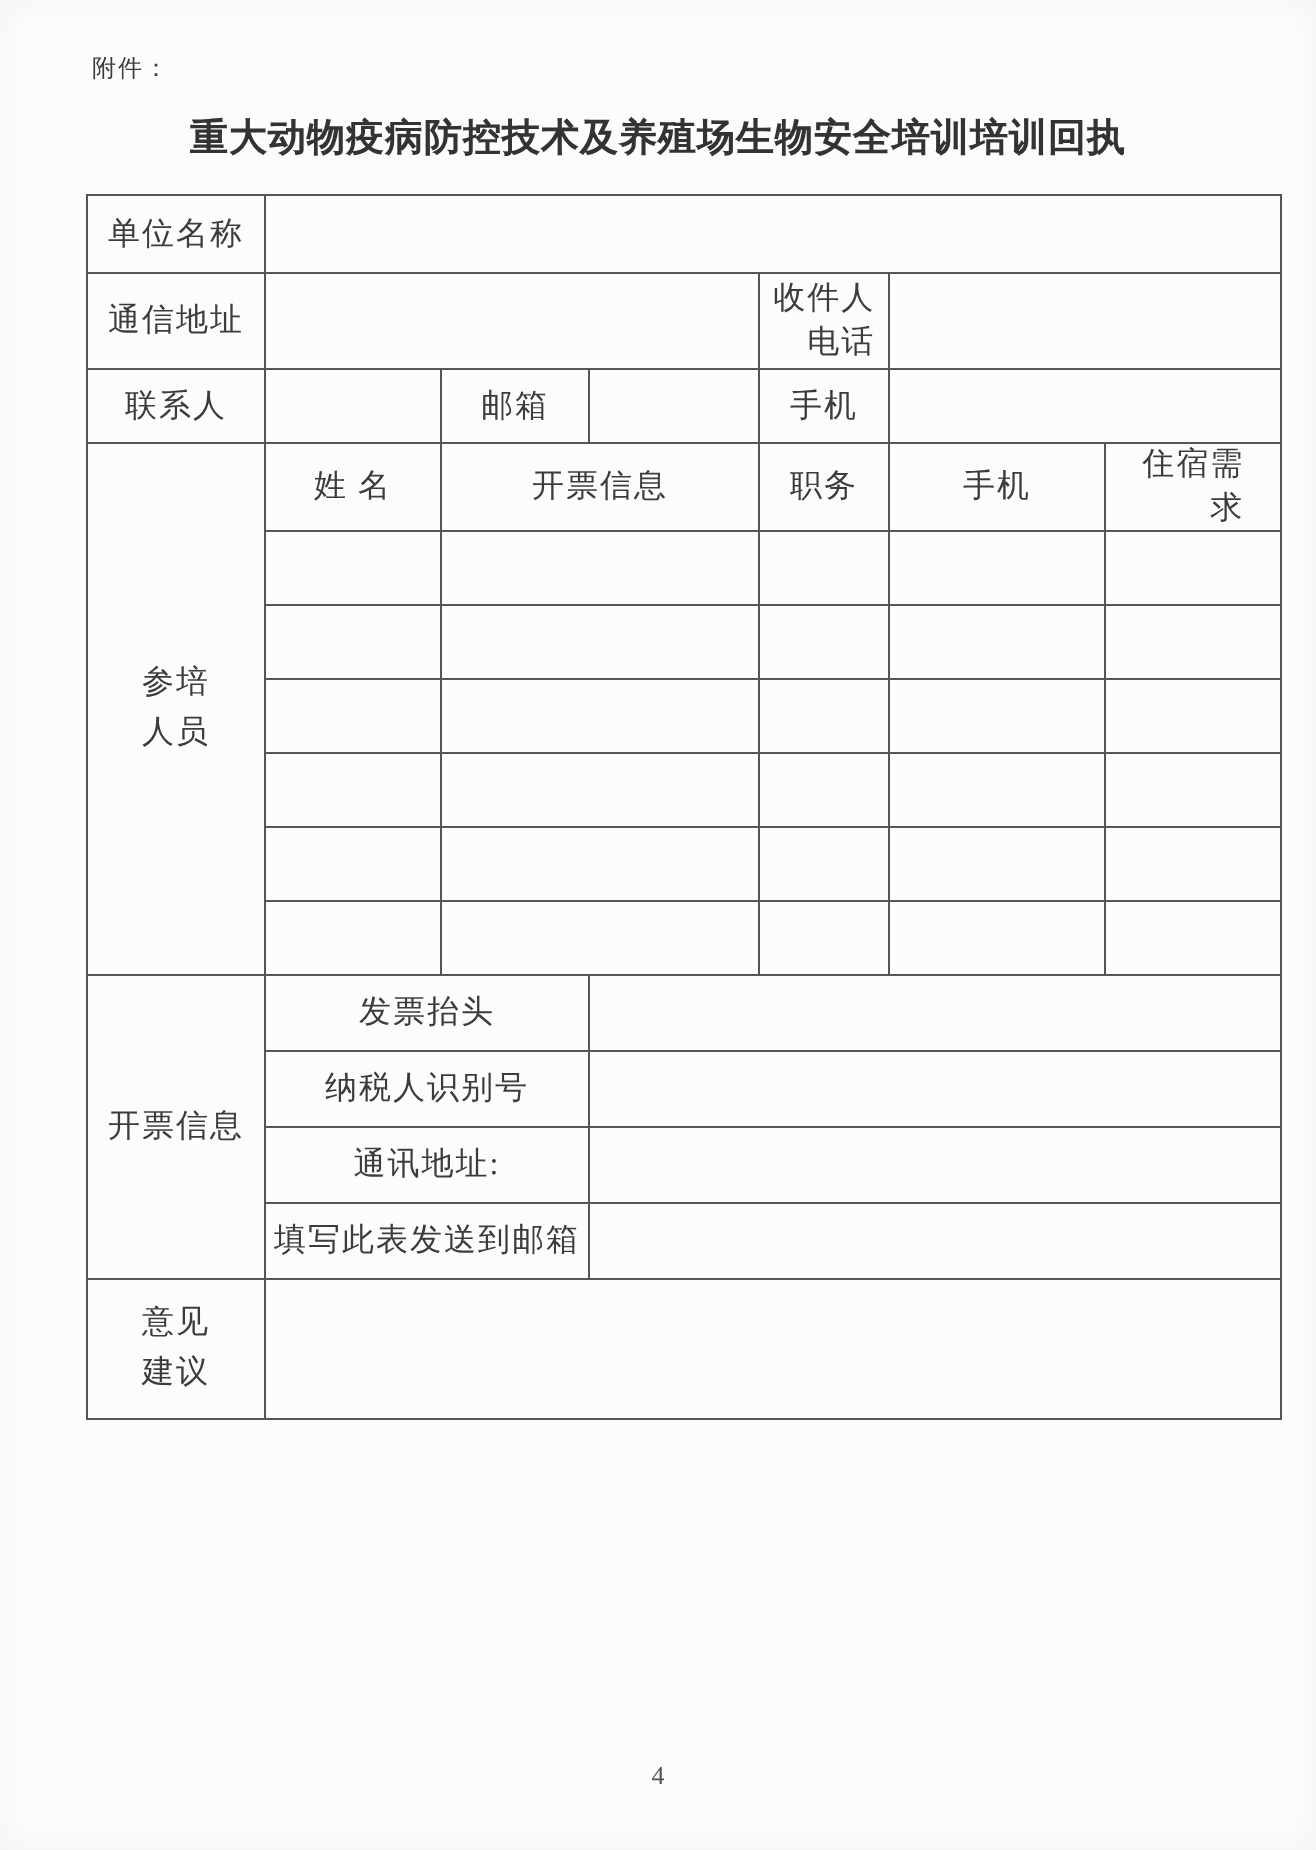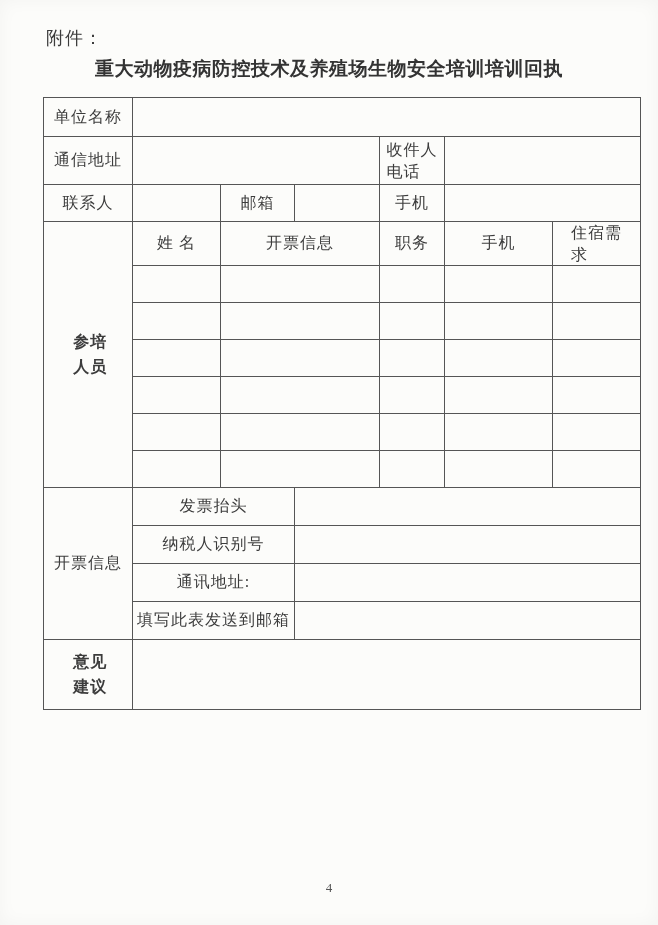--- a/index.html
+++ b/index.html
@@ -11,40 +11,40 @@
     position:relative;
     width:658px;height:925px;
     margin:0 auto;
     background:#fcfcfa;
     color:#3c3c3c;
     overflow:hidden;
     box-shadow:inset 0 0 18px rgba(0,0,0,0.04);
   }
   .attachment{
     position:absolute;left:46px;top:26px;
-    font-size:18px;letter-spacing:1px;
+    font-size:12px;letter-spacing:1px;
   }
   .doc-title{
     position:absolute;left:0;top:56px;width:100%;
     text-align:center;font-size:19px;font-weight:bold;
     letter-spacing:0.5px;color:#333;
   }
   table.form{
     position:absolute;left:31px;top:97px;
     width:597px;border-collapse:collapse;table-layout:fixed;margin-left:12px;
   }
   table.form td{
     border:1px solid #555;
     text-align:center;vertical-align:middle;
     font-size:16px;color:#3c3c3c;
     padding:0;letter-spacing:1px;
     overflow:hidden;
   }
-  .wrap2{display:inline-block;width:2.4em;line-height:1.55;text-align:right;font-weight:bold;}
-  .wrap3{display:inline-block;width:3.2em;line-height:1.35;text-align:left;}
+  .wrap2{display:inline-block;width:2.4em;line-height:1.55;text-align:center;}
+  .wrap3{display:inline-block;width:3.2em;line-height:1.35;text-align:right;}
   .footer-note{
     position:absolute;left:40px;top:724px;width:580px;
     font-size:14.5px;letter-spacing:0.5px;line-height:1.2;color:#3c3c3c;
   }
   .footer-note .line2{margin-top:16px;}
   .page-number{
     position:absolute;left:0;top:880px;width:100%;
     text-align:center;font-size:13px;color:#555;
   }
 </style>

